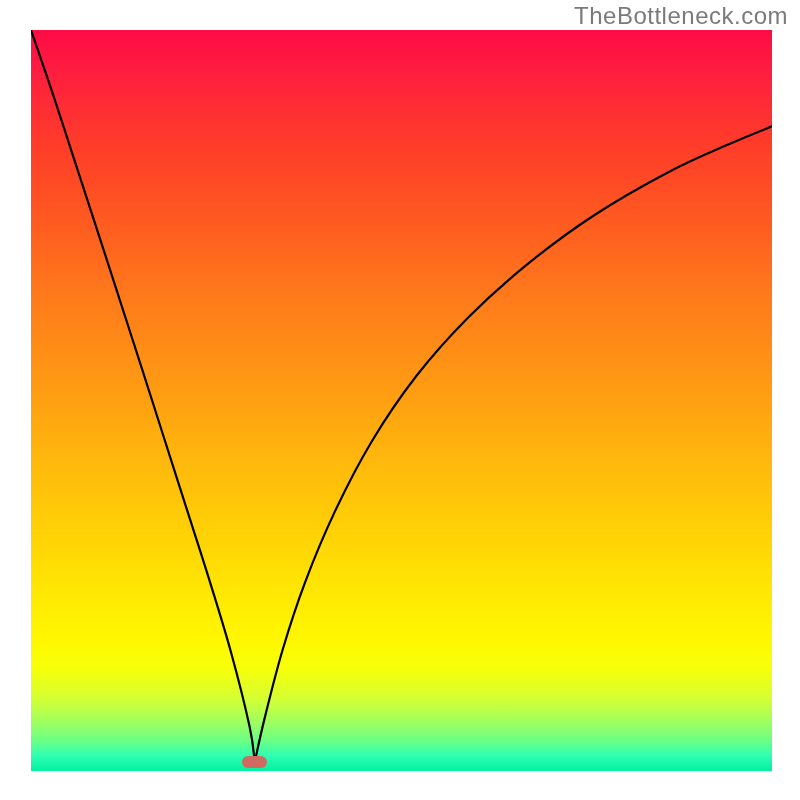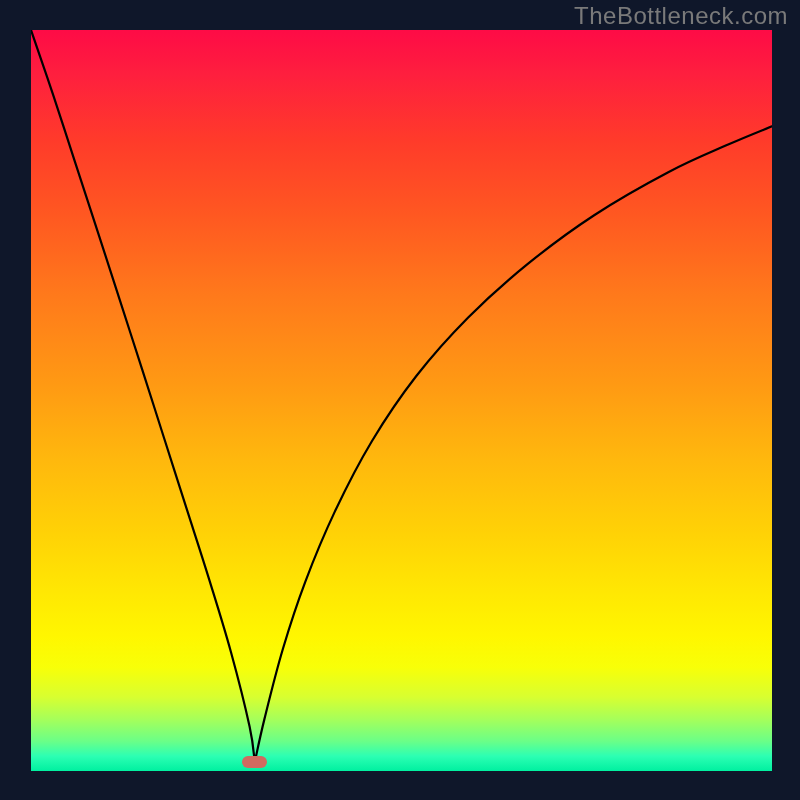--- a/index.html
+++ b/index.html
@@ -7,21 +7,21 @@
     padding: 0;
     width: 800px;
     height: 800px;
     background: #000;
     font-family: Arial, Helvetica, sans-serif;
     overflow: hidden;
   }
   .outer {
     width: 800px;
     height: 800px;
-    background: #0f172a;
+    background: #ffffff;
     position: relative;
   }
   .watermark {
     position: absolute;
     top: 2px;
     right: 12px;
     color: #7a7a7a;
     font-size: 24px;
     font-weight: 400;
     letter-spacing: 0.5px;

